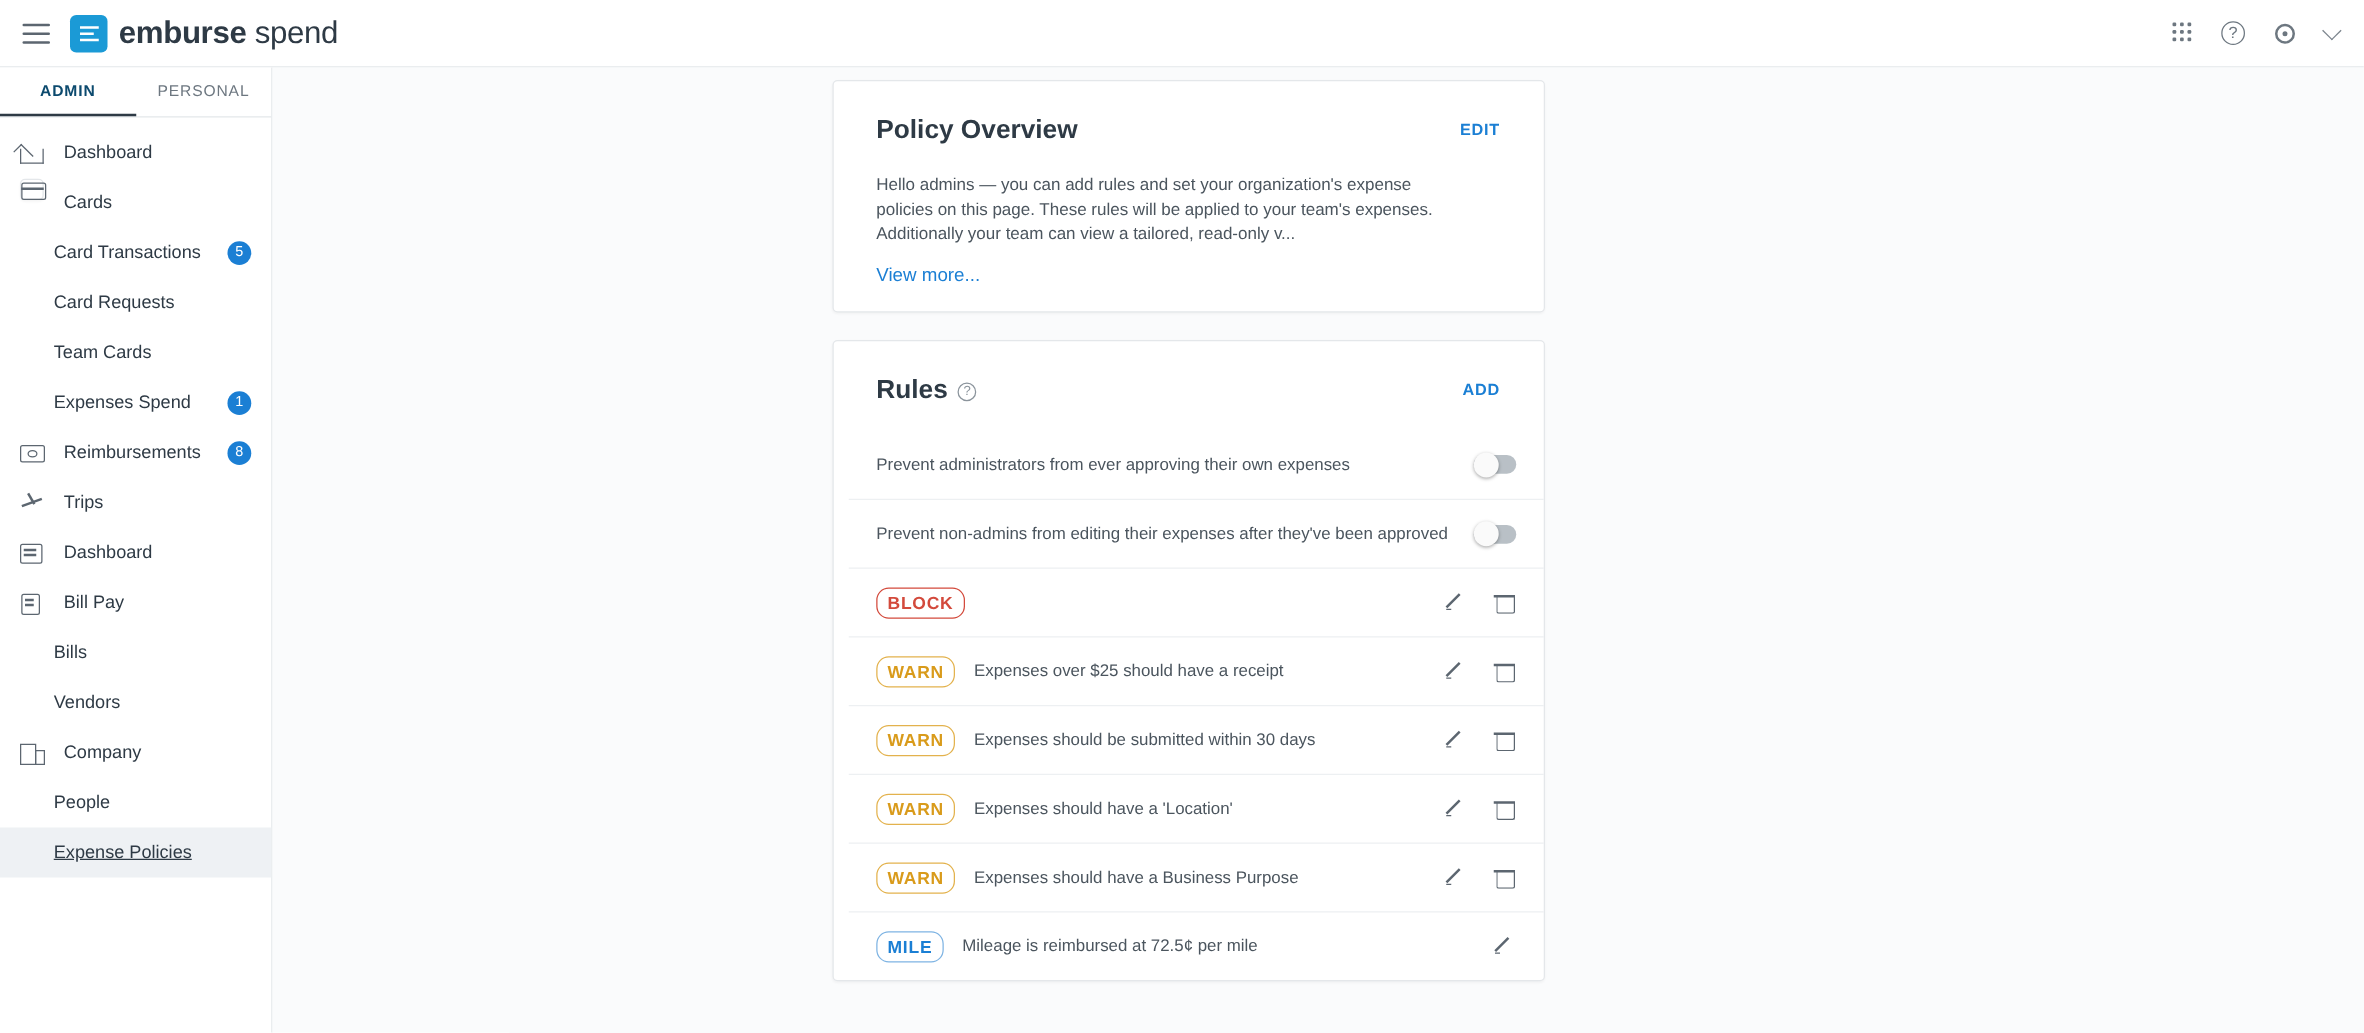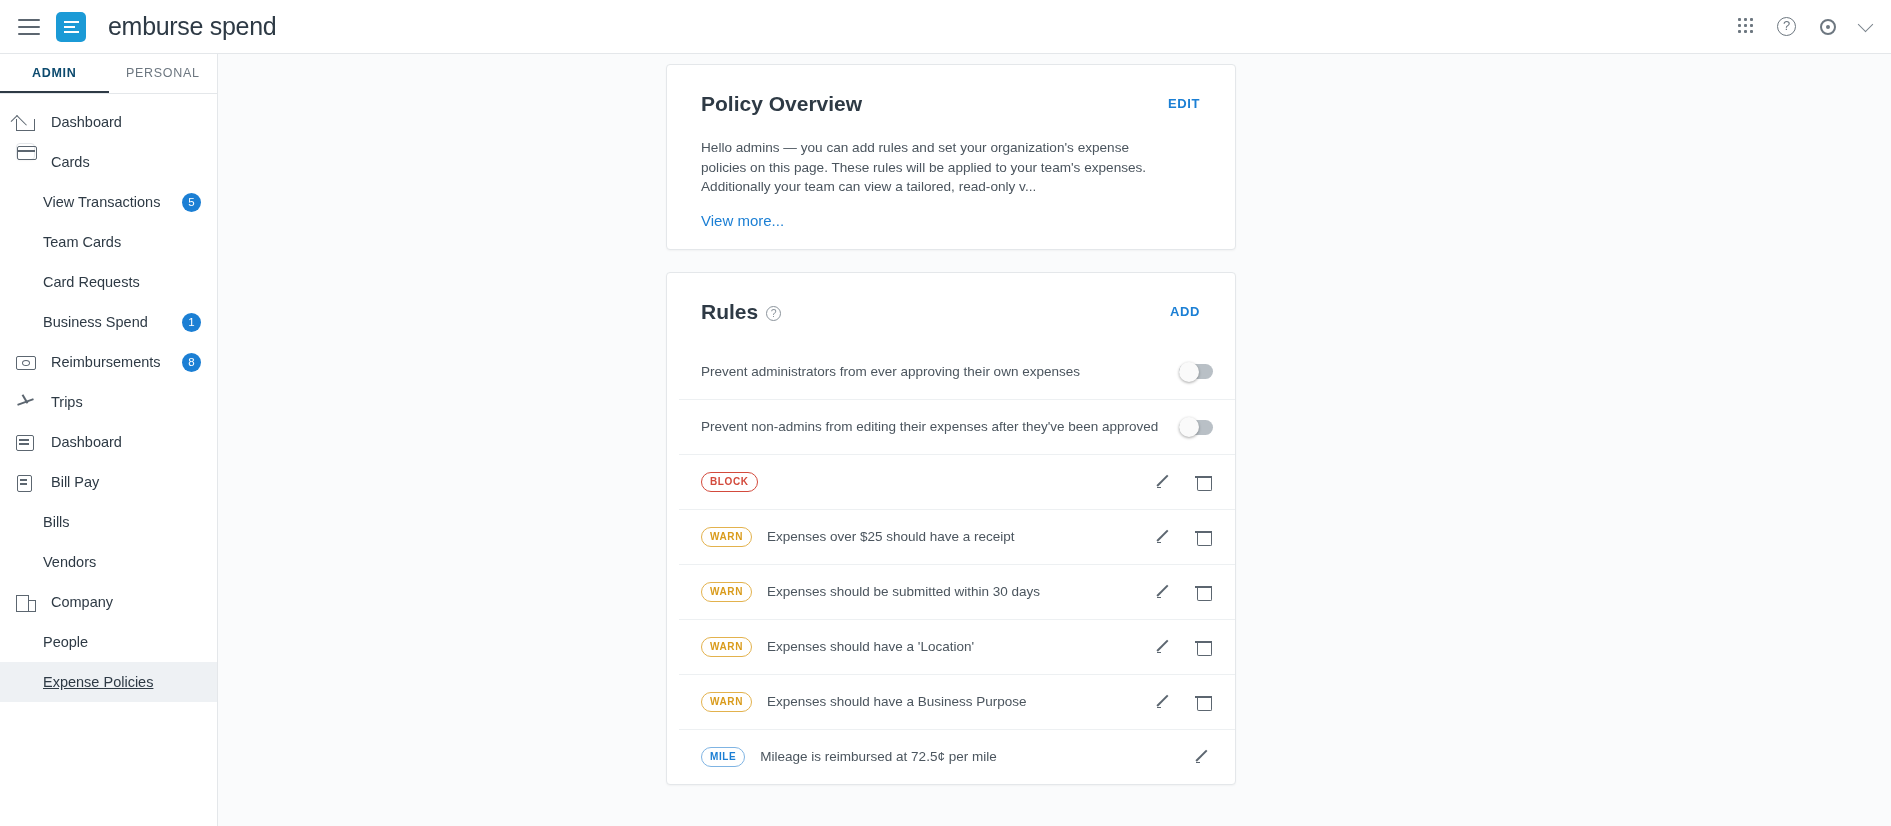--- a/index.html
+++ b/index.html
@@ -34,21 +34,21 @@
     display: flex; align-items: center; justify-content: center;
   }
   .brand-mark i {
     display: block; width: 15px; height: 12px;
     background:
       linear-gradient(#fff,#fff) 0 0/15px 2px no-repeat,
       linear-gradient(#fff,#fff) 0 5px/11px 2px no-repeat,
       linear-gradient(#fff,#fff) 0 10px/15px 2px no-repeat;
   }
   .brand-text { font-size: 25px; color: #2e3a45; letter-spacing: -0.3px; }
-  .brand-text b { font-weight: normal; margin-left: 13px; }
+  .brand-text b { font-weight: bold; }
   .brand-text span.light { font-weight: normal; }
 
   .topbar-right {
     margin-left: auto; display: flex; align-items: center; gap: 22px;
     padding-right: 20px;
   }
   .ic { color: #6d7780; cursor: pointer; display: flex; align-items: center; }
 
   .grid-icon {
     width: 17px; height: 17px;
@@ -183,21 +183,21 @@
     width: 34px; height: 15px; border-radius: 8px; background: #b9c0c6;
     position: relative; cursor: pointer;
   }
   .toggle::after {
     content: ""; position: absolute; left: 0; top: -2.5px;
     width: 20px; height: 20px; border-radius: 50%;
     background: #fafafa; box-shadow: 0 1px 3px rgba(0,0,0,0.35);
   }
 
   .pill {
-    font-size: 10px; font-weight: bold; letter-spacing: 0.6px;
+    font-size: 14px; font-weight: bold; letter-spacing: 0.6px;
     border-radius: 10px; padding: 3px 8px 4px 8px;
     border: 1.3px solid; margin-right: 15px; white-space: nowrap;
   }
   .pill.block { color: #d34a3c; border-color: #d34a3c; }
   .pill.warn  { color: #d99b1b; border-color: #e3b24d; }
   .pill.mile  { color: #1b7fd4; border-color: #7fb4e3; }
 
   .row-actions { display: flex; align-items: center; gap: 21px; margin-left: auto; }
   .act { width: 18px; height: 18px; color: #5c6670; cursor: pointer; position: relative; }
   .act.pencil::before {
@@ -279,34 +279,34 @@
     </div>
 
     <div class="nav-item">
       <span class="nav-ico">
           <i class="g card"></i>
         </span>
       <span class="nav-label">Cards</span>
     </div>
 
     <div class="nav-item sub">
-      <span class="nav-label">View Transactions</span>
+      <span class="nav-label">Card Transactions</span>
       <span class="badge">5</span>
     </div>
 
     <div class="nav-item sub">
+      <span class="nav-label">Card Requests</span>
+    </div>
+
+    <div class="nav-item sub">
       <span class="nav-label">Team Cards</span>
     </div>
 
     <div class="nav-item sub">
-      <span class="nav-label">Card Requests</span>
-    </div>
-
-    <div class="nav-item sub">
-      <span class="nav-label">Business Spend</span>
+      <span class="nav-label">Expenses Spend</span>
       <span class="badge">1</span>
     </div>
 
     <div class="nav-item">
       <span class="nav-ico">
           <i class="g reimb"></i>
         </span>
       <span class="nav-label">Reimbursements</span>
       <span class="badge">8</span>
     </div>

